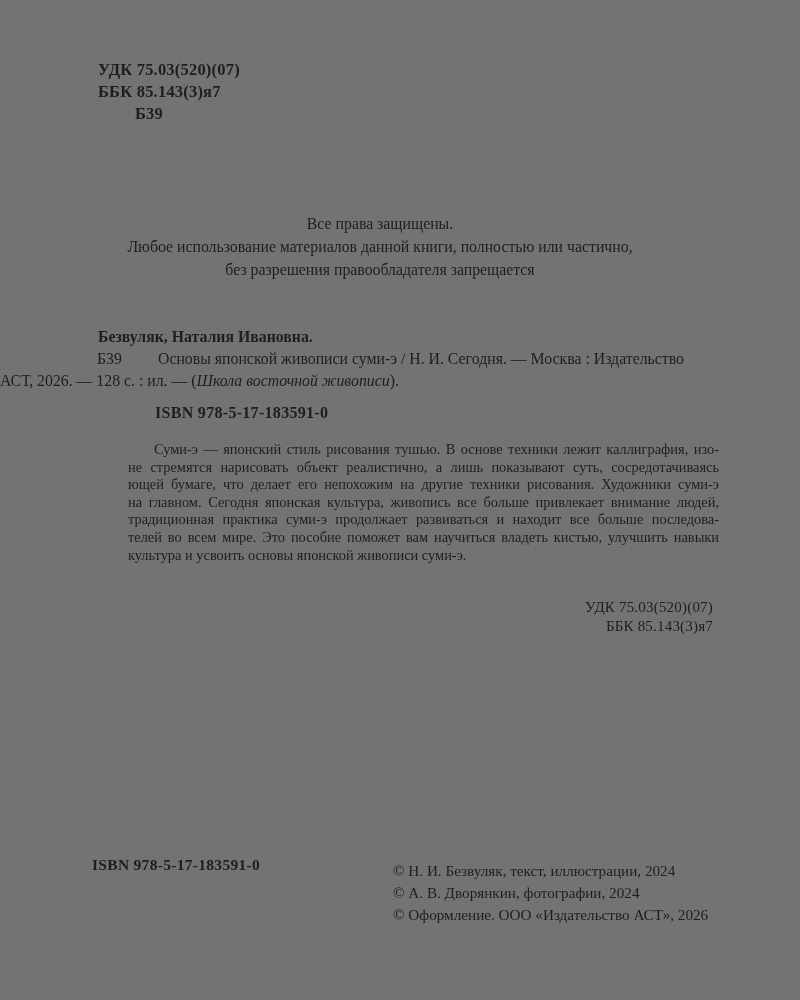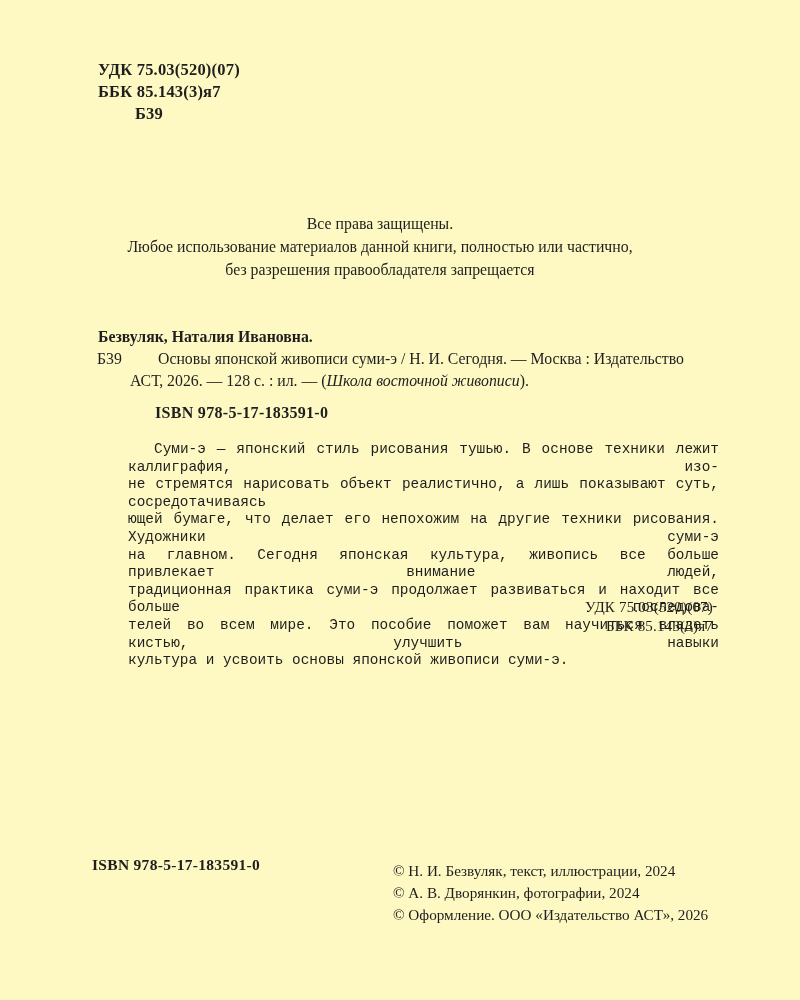--- a/index.html
+++ b/index.html
@@ -4,21 +4,21 @@
 <style>
   html, body {
     margin: 0;
     padding: 0;
     background: #ffffff;
   }
   #page {
     position: relative;
     width: 800px;
     height: 1000px;
-    background: #fef9c3;
+    background: #737373;
     font-family: "Liberation Serif", "DejaVu Serif", serif;
     color: #1e1e1e;
     overflow: hidden;
   }
 
   
   .top-block {
     position: absolute;
     left: 98px;
     top: 59px;
@@ -61,21 +61,20 @@
   .bib-line1 .bib-code {
     position: absolute;
     left: 97px;
     top: 0;
   }
   .bib-line1 .bib-text {
     display: block;
     margin-left: 158px;
   }
   .bib-line2 {
-    padding-left: 130px;
   }
   .bib-series {
     font-style: italic;
   }
 
   .isbn-center {
     position: absolute;
     left: 155px;
     top: 404px;
     font-size: 16px;
@@ -89,21 +88,20 @@
     left: 128px;
     top: 441px;
     width: 591px;
     font-size: 14.4px;
     line-height: 17.6px;
   }
   .annotation-line {
     text-align: justify;
     text-align-last: justify;
     white-space: normal;
-    font-family: Liberation Mono, monospace;
   }
   .annotation-line.first {
     text-indent: 26px;
   }
   .annotation-line.last {
     text-align-last: left;
   }
 
   
   .class-right {

